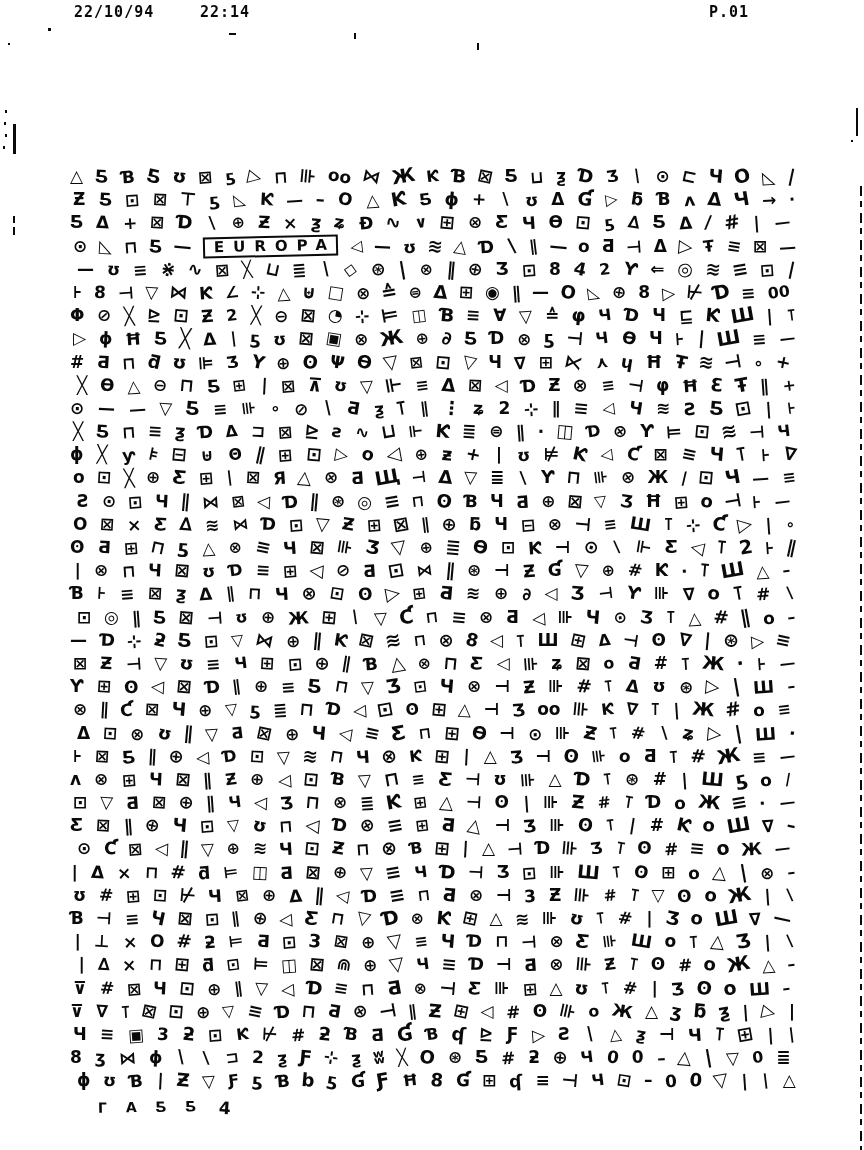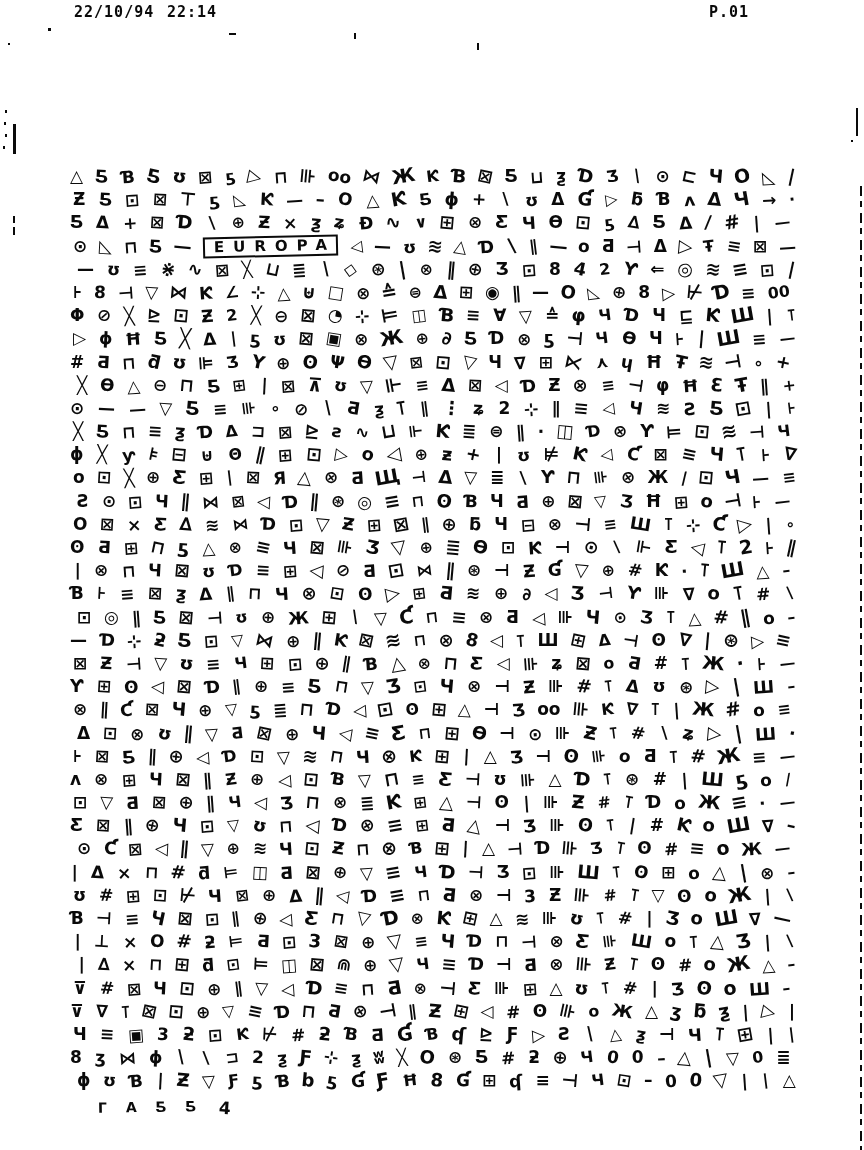--- a/index.html
+++ b/index.html
@@ -9,21 +9,21 @@
     background:var(--paper,#fff);
     overflow:hidden;
     font-family:"DejaVu Sans",sans-serif;
     color:var(--ink,#0a0a0a);
   }
   
   .fax-header{position:absolute;top:3px;left:0;width:100%;height:20px;
     font-family:"DejaVu Sans Mono",monospace;font-weight:bold;font-size:15px;
     letter-spacing:1px;color:var(--ink,#0a0a0a);text-align:right;}
   .fax-header .date{position:absolute;left:74px;top:0;}
-  .fax-header .time{position:absolute;left:167px;top:0;}
+  .fax-header .time{position:absolute;left:200px;top:0;}
   .fax-header .pnum{position:absolute;left:709px;top:0;}
 
   
   .grid{position:absolute;left:70px;top:165px;width:726px;}
   .row{display:flex;justify-content:space-between;align-items:center;
        height:23.2px;line-height:23.2px;white-space:nowrap;}
   .g{font-size:17px;font-weight:bold;display:inline-block;}
   
   .g:nth-child(2n){transform:rotate(3deg);}
   .g:nth-child(3n){transform:rotate(-4deg) translateY(1px);}

